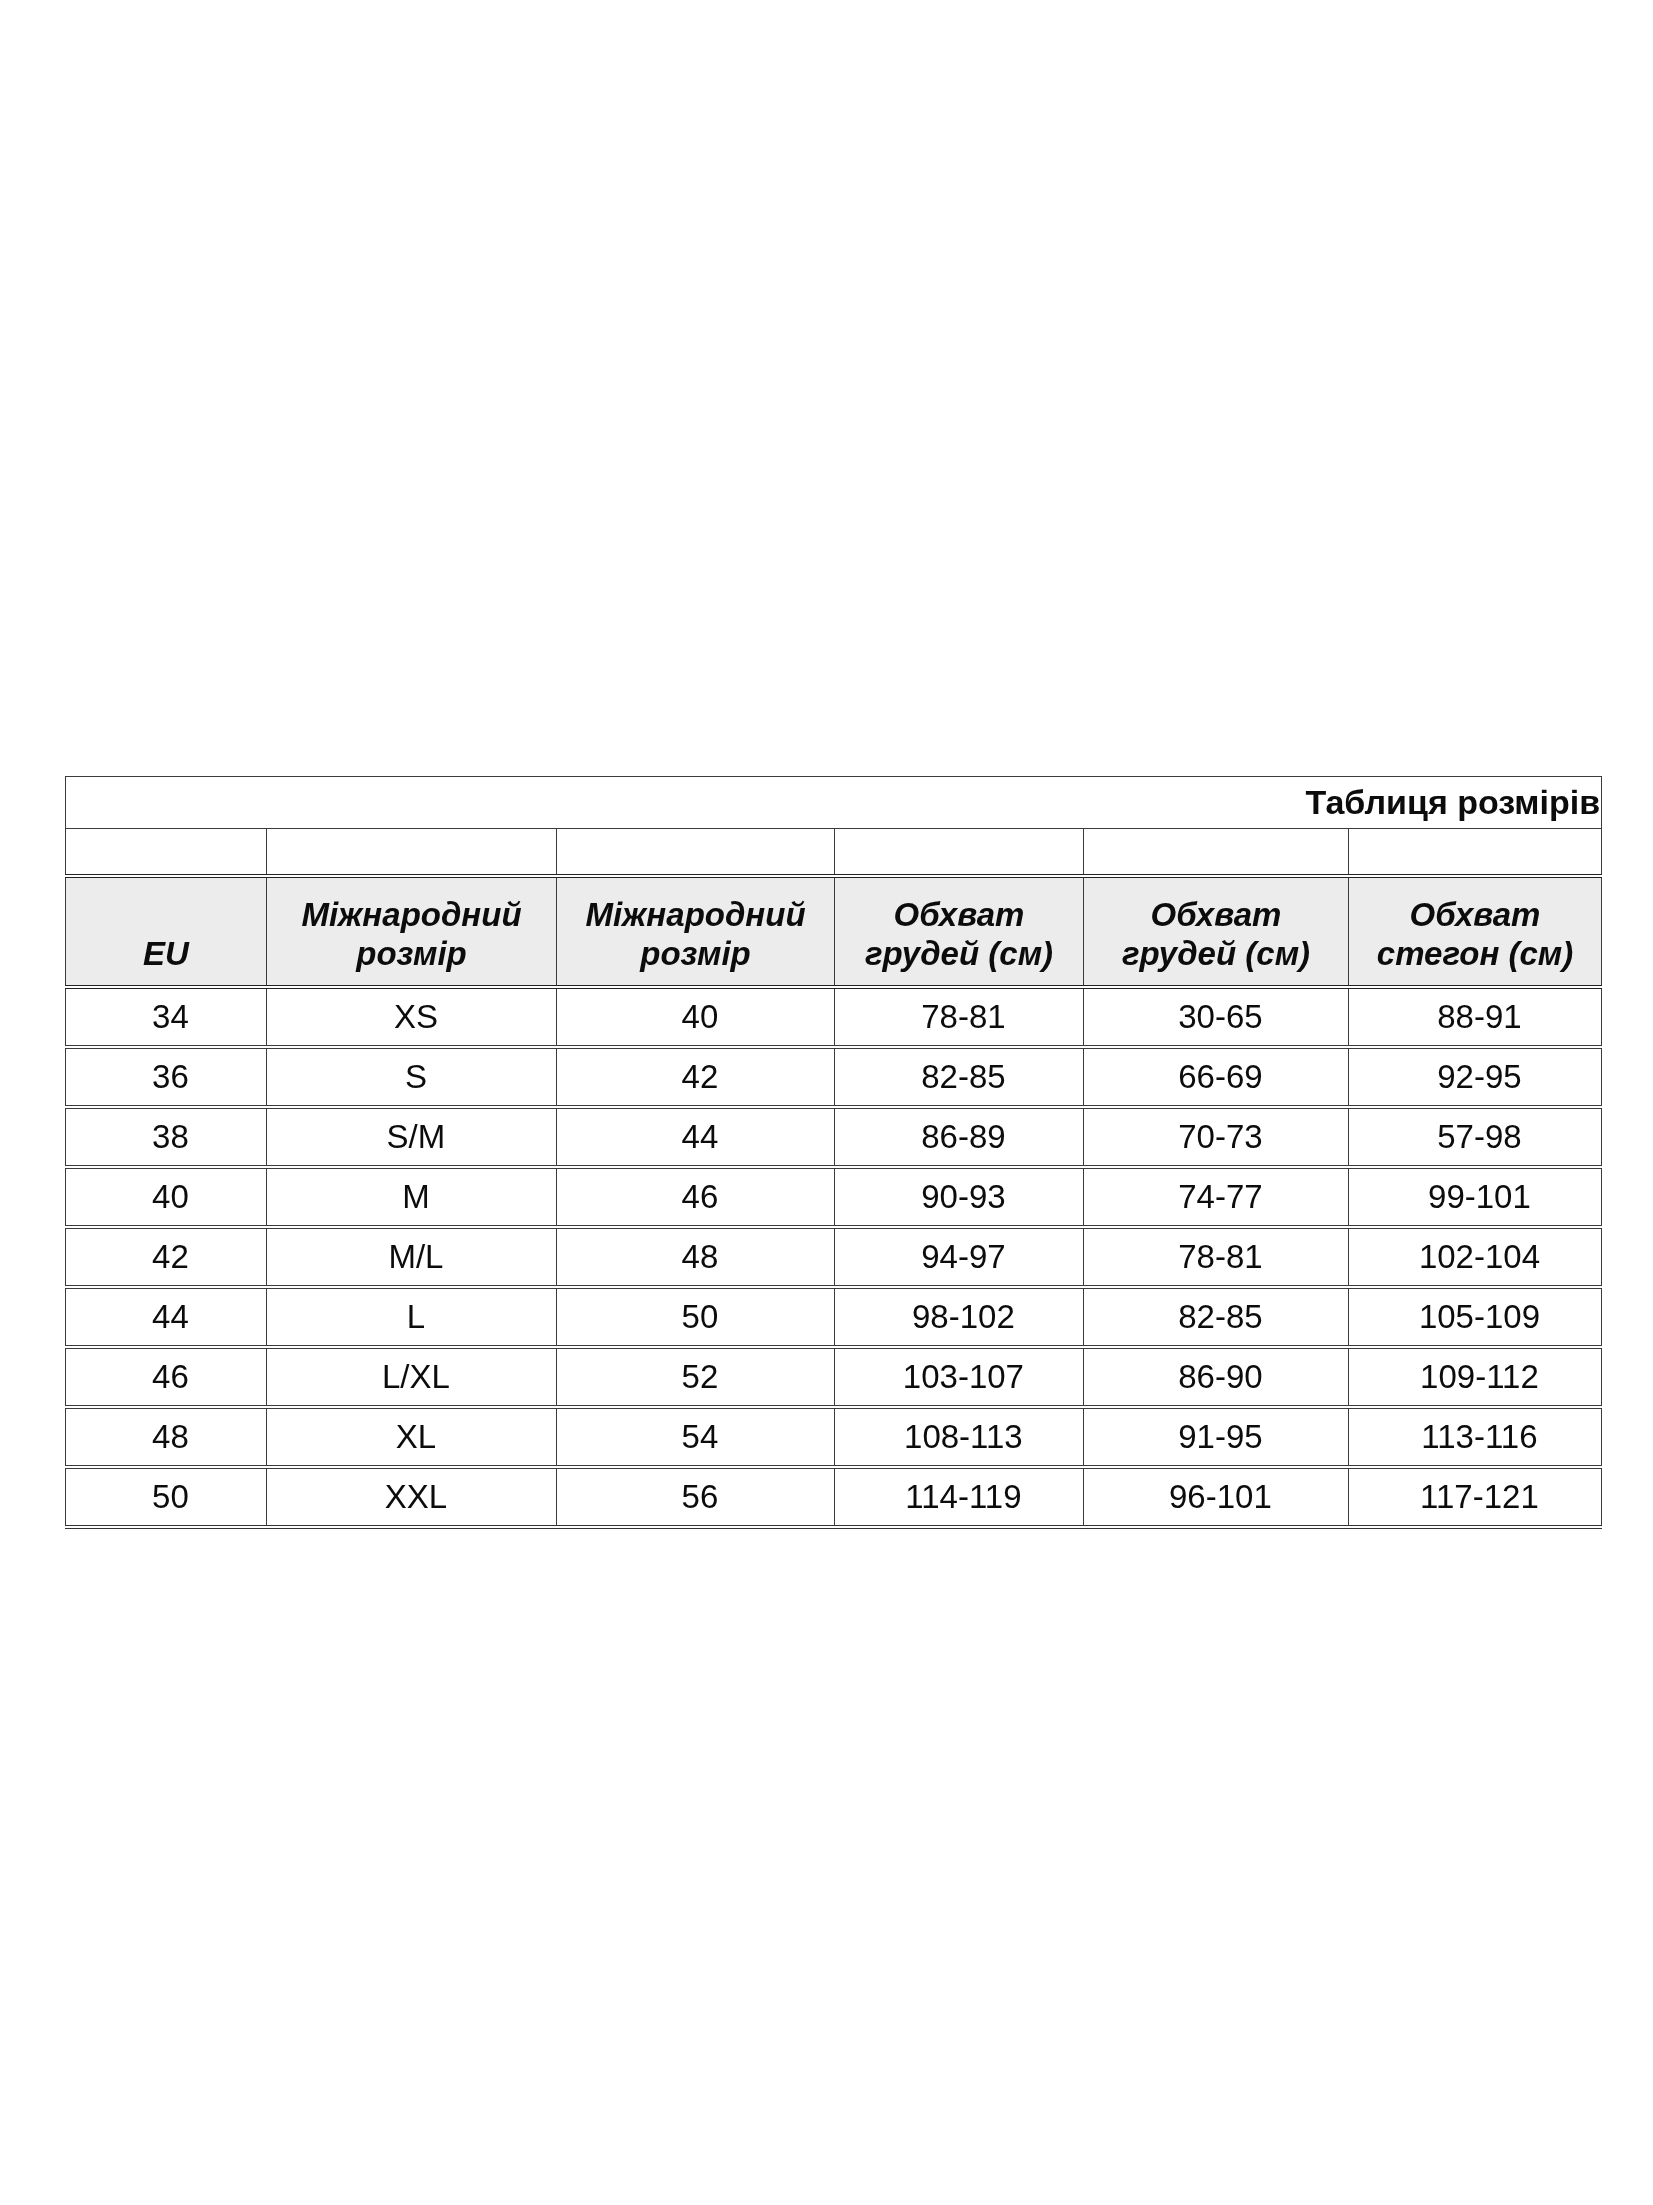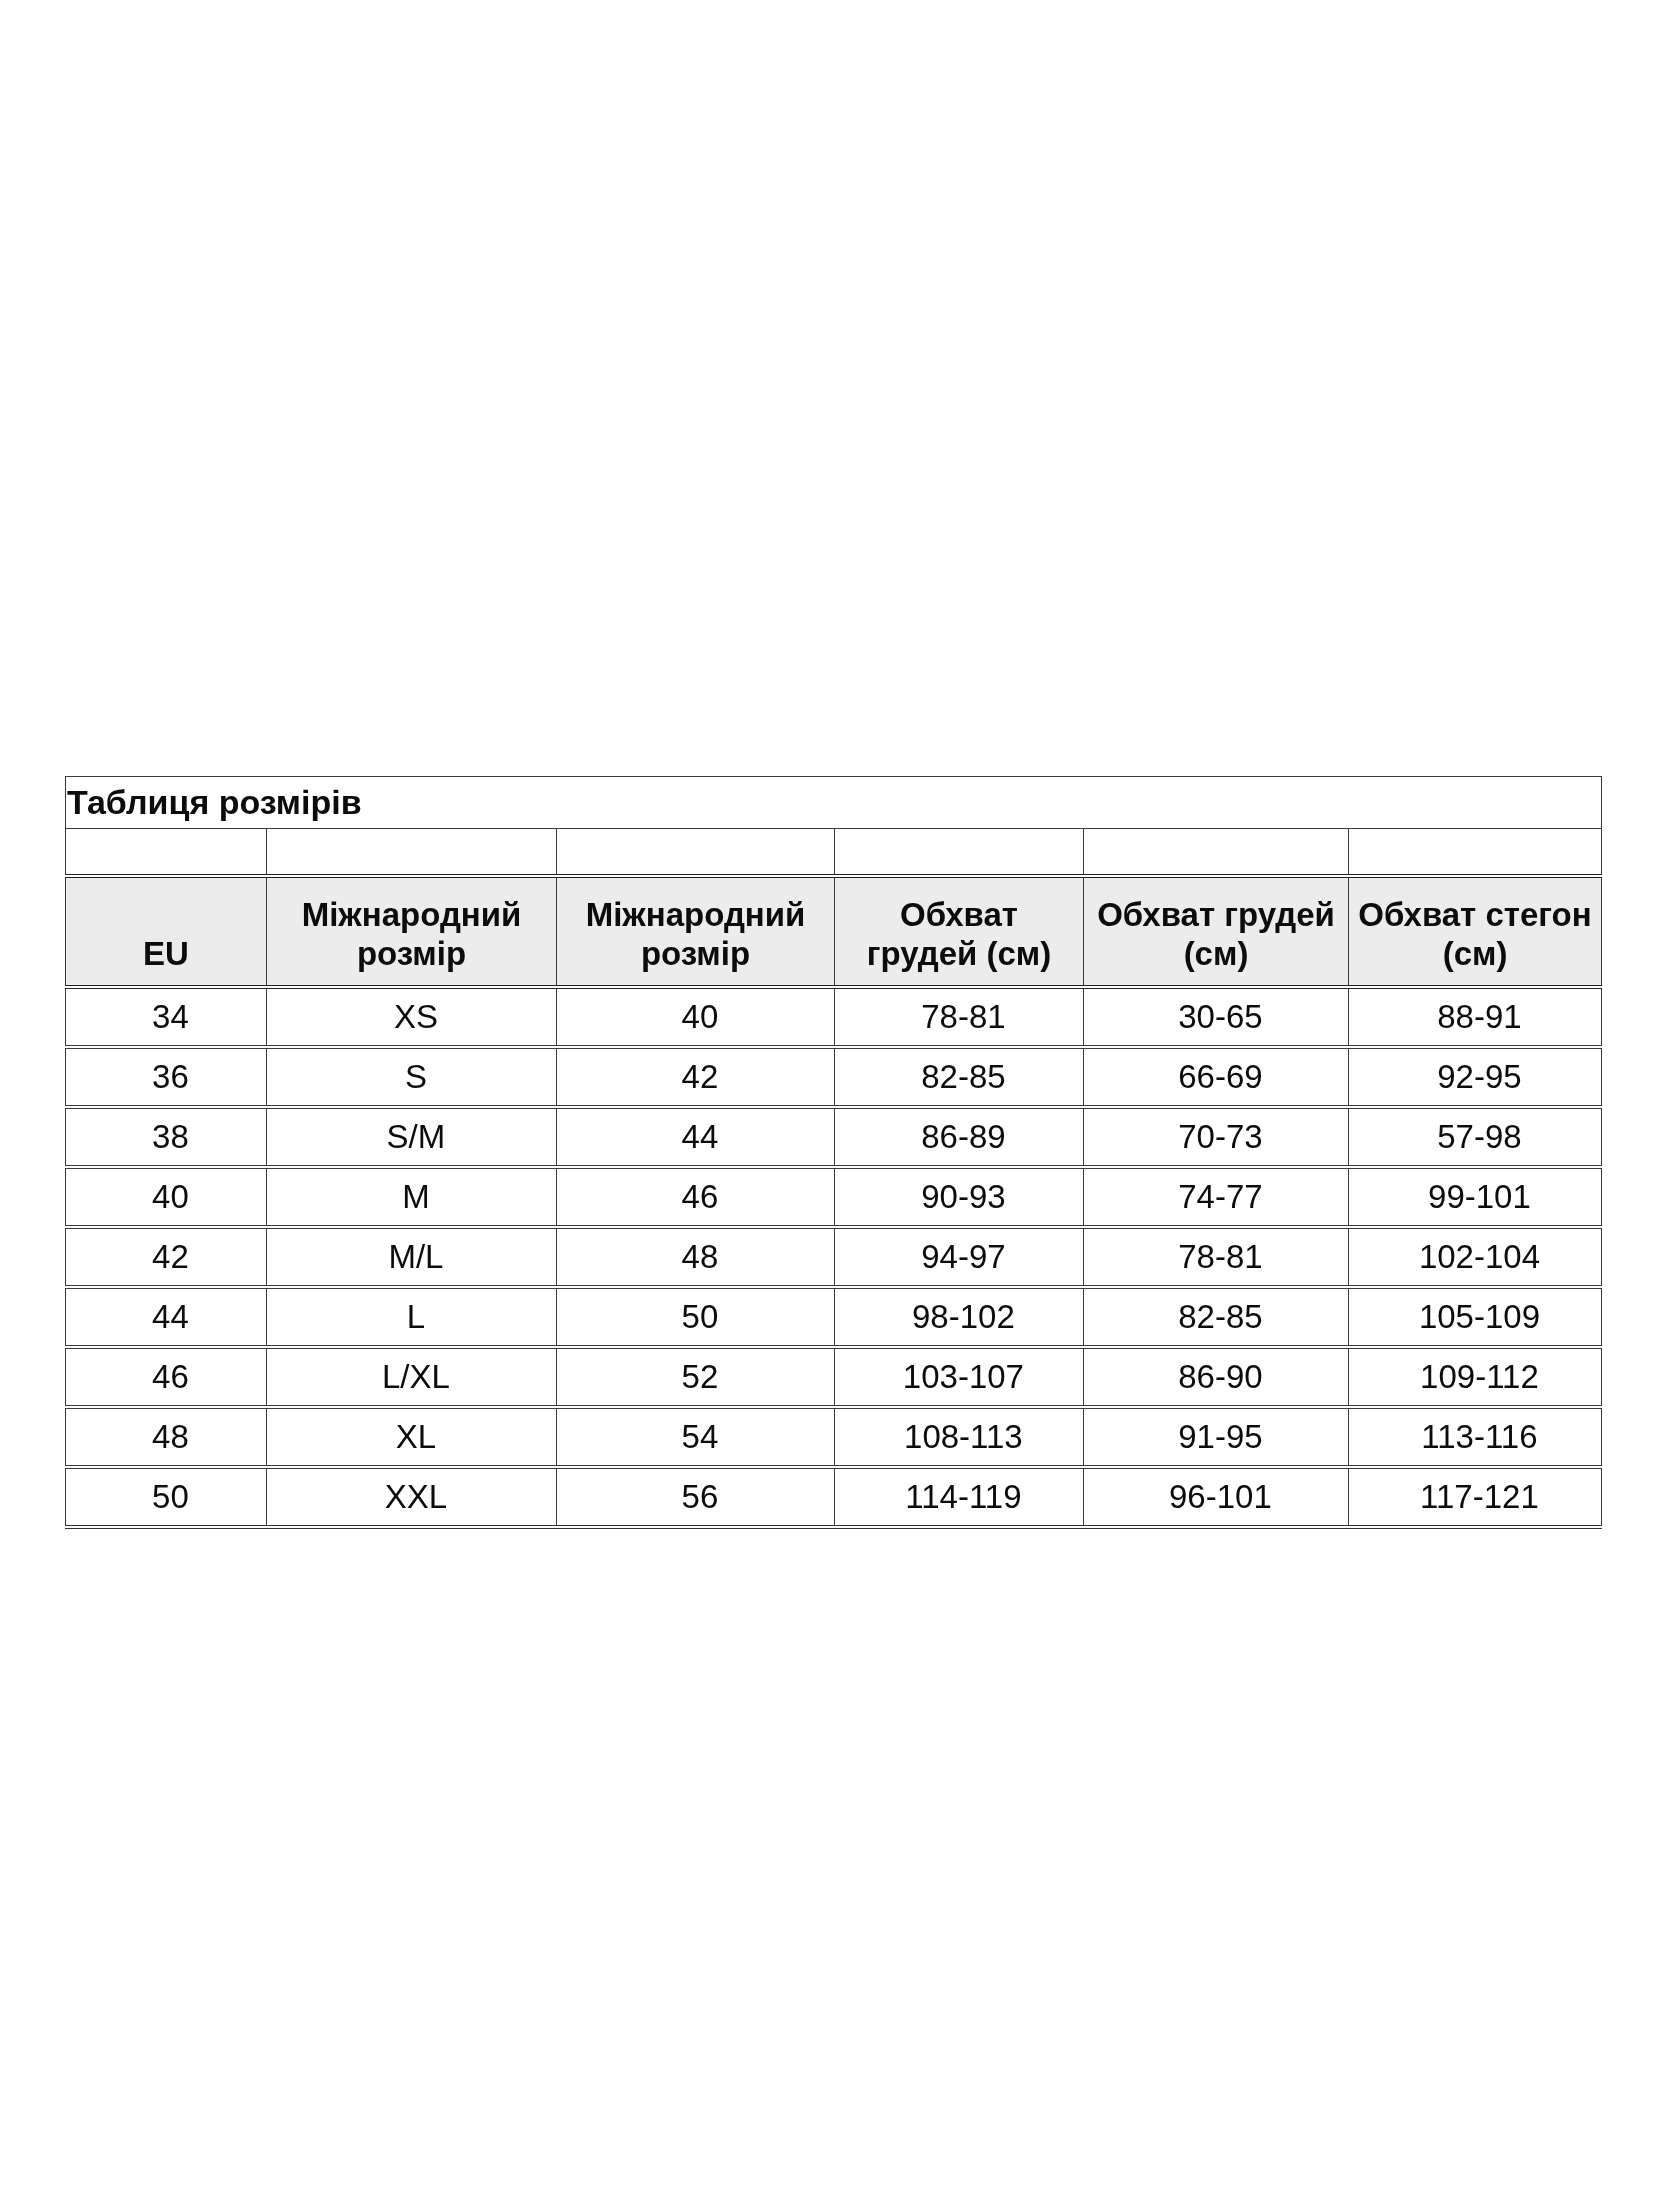--- a/index.html
+++ b/index.html
@@ -26,41 +26,42 @@
   table.size-table th {
     border-left: 1.6px solid #3b3b3b;
     border-right: 1.6px solid #3b3b3b;
     overflow: hidden;
     white-space: normal;
   }
   tr.title-row td {
     height: 49px;
     border-top: 1.6px solid #3b3b3b;
     border-bottom: 1.6px solid #3b3b3b;
-    text-align: left;
+    text-align: right;
     vertical-align: middle;
     font-weight: bold;
     font-size: 34px;
     background: #ffffff;
   }
   tr.spacer-row td {
     height: 43px;
     border-bottom: 4.9px double #222222;
     background: #ffffff;
   }
   tr.header-row th {
     height: 91px;
     background: #ececec;
     border-bottom: 4.9px double #222222;
     font-size: 33px;
     font-weight: bold;
     line-height: 1.2;
     text-align: center;
     vertical-align: bottom;
     padding: 4.9px 8.2px 11.4px 8.2px;
+    font-style: italic;
   }
   tr.data-row td {
     height: 54px;
     font-size: 33px;
     font-weight: normal;
     text-align: center;
     vertical-align: middle;
     padding-left: 9.8px;
     border-bottom: 4.9px double #3b3b3b;
     background: #ffffff;

